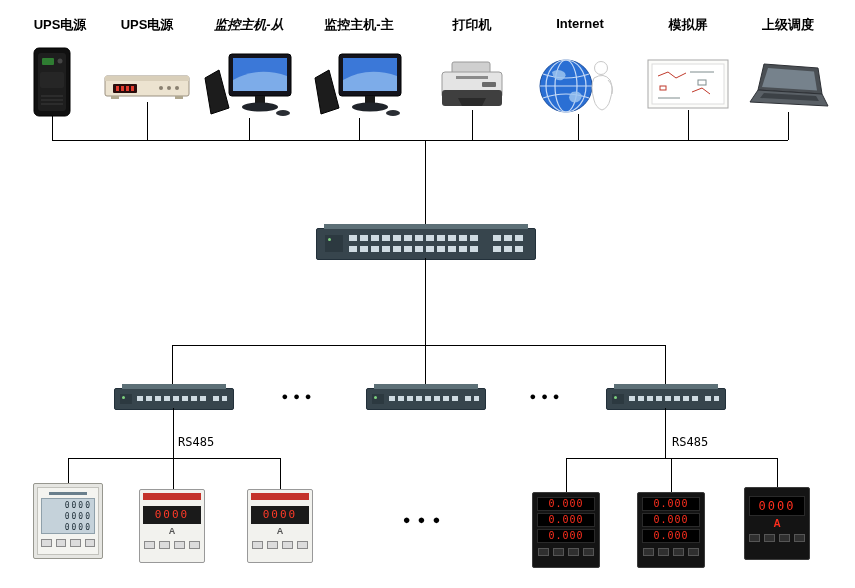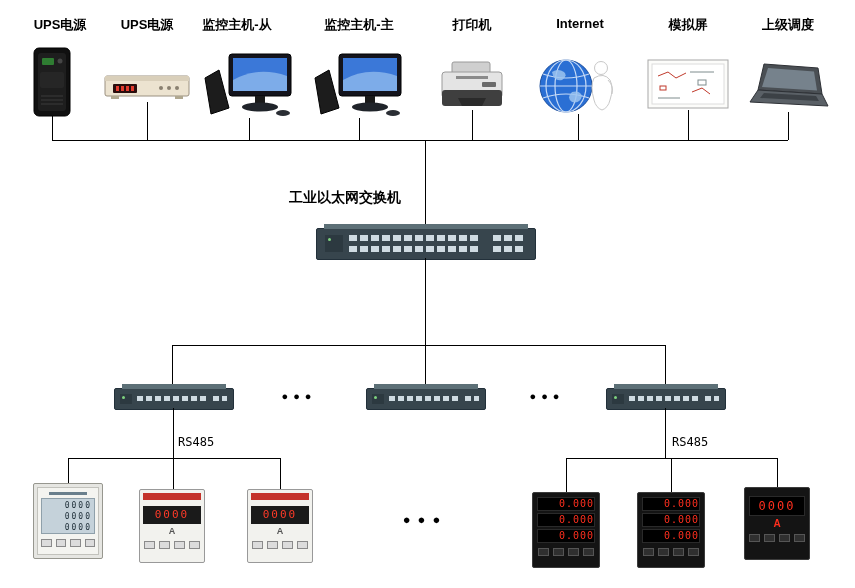--- a/index.html
+++ b/index.html
@@ -32,36 +32,36 @@
   .meter-lcd .logo{height:3px;background:#6a7f8c;width:70%;margin:1px auto 3px auto;}
   .meter-lcd .lcd{background:#c5d2da;border:1px solid #8fa0aa;height:36px;box-sizing:border-box;padding:1px 2px;}
   .meter-lcd .lcd div{font-family:"DejaVu Sans Mono",monospace;font-size:8px;line-height:11px;color:#22323c;text-align:right;letter-spacing:2px;}
   .meter-white{background:#f2f2ee;border:1px solid #999;padding:3px;}
   .meter-white .band{height:7px;background:#c4332b;}
   .meter-white .disp{margin-top:6px;background:#1a1a1a;height:18px;line-height:18px;text-align:center;
     color:#ff3a28;font-family:"DejaVu Sans Mono",monospace;font-size:11px;letter-spacing:2px;}
   .meter-white .unit{text-align:center;font-size:9px;color:#555;margin-top:2px;font-weight:700;}
   .meter-black{background:#141414;border:1px solid #3c3c3c;padding:4px;}
   .meter-black .row{background:#000;border:1px solid #2a2a2a;height:12px;line-height:12px;margin-bottom:2px;
-    text-align:right;color:#ff2f1e;font-family:"DejaVu Sans Mono",monospace;font-size:10px;letter-spacing:1px;}
+    text-align:center;color:#ff2f1e;font-family:"DejaVu Sans Mono",monospace;font-size:10px;letter-spacing:1px;}
   .meter-black .disp1{background:#000;border:1px solid #2a2a2a;height:18px;line-height:18px;margin-top:4px;
     text-align:center;color:#ff2f1e;font-family:"DejaVu Sans Mono",monospace;font-size:12px;letter-spacing:2px;}
   .meter-black .unit{text-align:center;color:#ff2f1e;font-size:10px;font-weight:700;margin-top:2px;}
   .m-btns{display:flex;justify-content:center;gap:4px;margin-top:5px;}
   .m-btns i{display:block;width:9px;height:6px;background:#dcdcdc;border:1px solid #8a8a8a;}
   .m-btns.dark i{background:#2f2f2f;border-color:#555;}
 </style>
 </head>
 <body>
 
 <div class="canvas">
 
   <div class="toplabel" style="left:20px;width:80px;">UPS电源</div>
   <div class="toplabel" style="left:107px;width:80px;">UPS电源</div>
-  <div class="toplabel" style="left:192px;width:90px;">监控主机-从</div>
+  <div class="toplabel" style="left:204px;width:90px;font-style:italic;">监控主机-从</div>
   <div class="toplabel" style="left:314px;width:90px;">监控主机-主</div>
   <div class="toplabel" style="left:432px;width:80px;">打印机</div>
   <div class="toplabel" style="left:540px;width:80px;">Internet</div>
   <div class="toplabel" style="left:648px;width:80px;">模拟屏</div>
   <div class="toplabel" style="left:748px;width:80px;">上级调度</div>
 
   <div class="icon" style="left:28px;top:46px;">
     <svg width="48" height="72" viewBox="0 0 48 72">
       <rect x="6" y="2" width="36" height="68" rx="5" fill="#101010" stroke="#000"></rect>
       <rect x="10" y="7" width="28" height="58" rx="3" fill="#1e1e1e"></rect>
@@ -180,21 +180,20 @@
   <div class="line v" style="left:147px;top:102px;height:38px;"></div>
   <div class="line v" style="left:249px;top:118px;height:22px;"></div>
   <div class="line v" style="left:359px;top:118px;height:22px;"></div>
   <div class="line v" style="left:472px;top:110px;height:30px;"></div>
   <div class="line v" style="left:578px;top:114px;height:26px;"></div>
   <div class="line v" style="left:688px;top:110px;height:30px;"></div>
   <div class="line v" style="left:788px;top:112px;height:28px;"></div>
   <div class="line h" style="left:52px;top:140px;width:736px;"></div>
   <div class="line v" style="left:425px;top:140px;height:84px;"></div>
 
-  <div class="midlabel" style="left:289px;top:189px;">工业以太网交换机</div>
   <div class="switch" style="left:316px;top:228px;width:218px;height:30px;">
     <span class="topface"></span>
     <span class="ports" style="left:32px;top:6px;width:131px;"></span>
     <span class="ports" style="left:32px;top:17px;width:131px;"></span>
     <span class="ports" style="left:176px;top:6px;width:30px;"></span>
     <span class="ports" style="left:176px;top:17px;width:30px;"></span>
     <span class="badge" style="left:8px;top:6px;width:18px;height:17px;"></span>
     <span class="led" style="left:11px;top:9px;"></span>
   </div>
   <div class="line v" style="left:425px;top:258px;height:87px;"></div>

